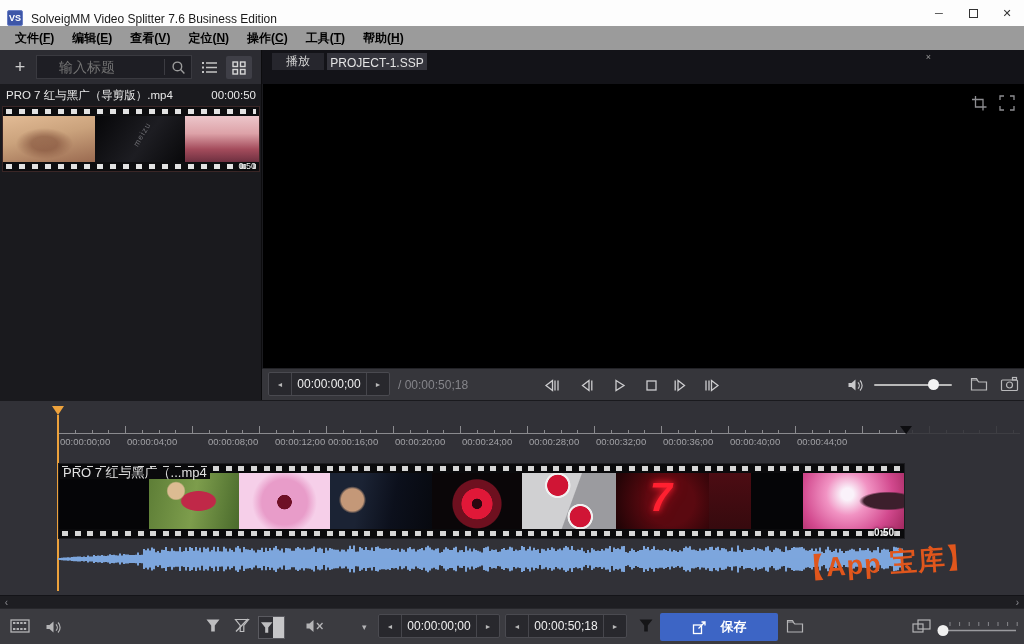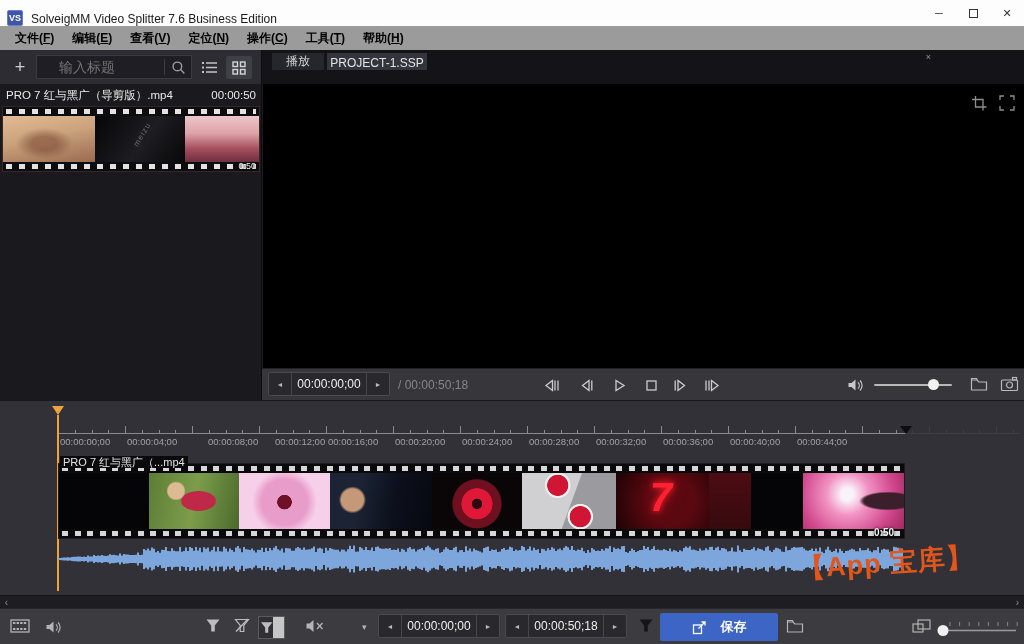--- a/index.html
+++ b/index.html
@@ -102,21 +102,21 @@
       radial-gradient(circle at 62% 78%, #d01535 0 14%, #f0f0f0 15% 17%, transparent 18%),
       linear-gradient(110deg,#d0d0d2 0 52%,#9b9b9f 53% 100%);}
   .sg-neon7{width:94px;background:radial-gradient(circle at 58% 50%, #5a0910 0 40%, #1c0305 100%);}
   .neon-digit{position:absolute;left:34px;top:2px;color:#ff2030;font-size:40px;font-weight:bold;font-style:italic;
               text-shadow:0 0 6px #ff2030,0 0 14px #c01020;}
   .sg-darkred{width:42px;background:linear-gradient(180deg,#4c0c13,#360a0e);}
   .sg-black2{width:52px;background:#050507;}
   .sg-pinkphone{width:101px;background:
       radial-gradient(ellipse at 84% 50%, #3c1f2c 0 20%, transparent 24%),
       radial-gradient(circle at 44% 38%, #faf2fa 0 9%, #f193c3 32%, #d2498e 68%, #a1285f 100%);}
-  .track-label{position:absolute;left:60px;top:55px;background:#0a0a0c;color:#e2e2e2;font-size:11px;padding:0 3px;line-height:12px;white-space:nowrap;}
+  .track-label{position:absolute;left:60px;top:66px;background:#0a0a0c;color:#e2e2e2;font-size:13px;padding:0 3px;line-height:12px;white-space:nowrap;}
   .clip-dur{position:absolute;left:874px;top:126px;color:#f4f4f4;font-size:10px;font-weight:bold;text-shadow:0 0 3px #000;}
   .watermark{position:absolute;left:798px;top:144px;font-size:27px;font-weight:bold;transform:rotate(-4deg);letter-spacing:1px;white-space:nowrap;}
   .hscroll{position:absolute;left:0;top:194px;width:1024px;height:13px;background:#1e1e22;border-top:1px solid #141418;}
   .hs-btn{position:absolute;top:0;width:13px;height:13px;display:flex;align-items:center;justify-content:center;color:#8d8d92;font-size:10px;}
 
   
   .bottombar{left:0;top:608px;width:1024px;height:36px;background:#3b3b40;border-top:1px solid #27272b;}
   .bb-icon{position:absolute;top:9px;width:18px;height:18px;}
   .funnel-toggle{position:absolute;left:258px;top:7px;width:27px;height:23px;border:1px solid #5a5a60;background:#2f2f34;display:flex;align-items:center;}
   .funnel-toggle .lightrect{width:11px;height:21px;background:#c6c6c8;margin-left:auto;}

